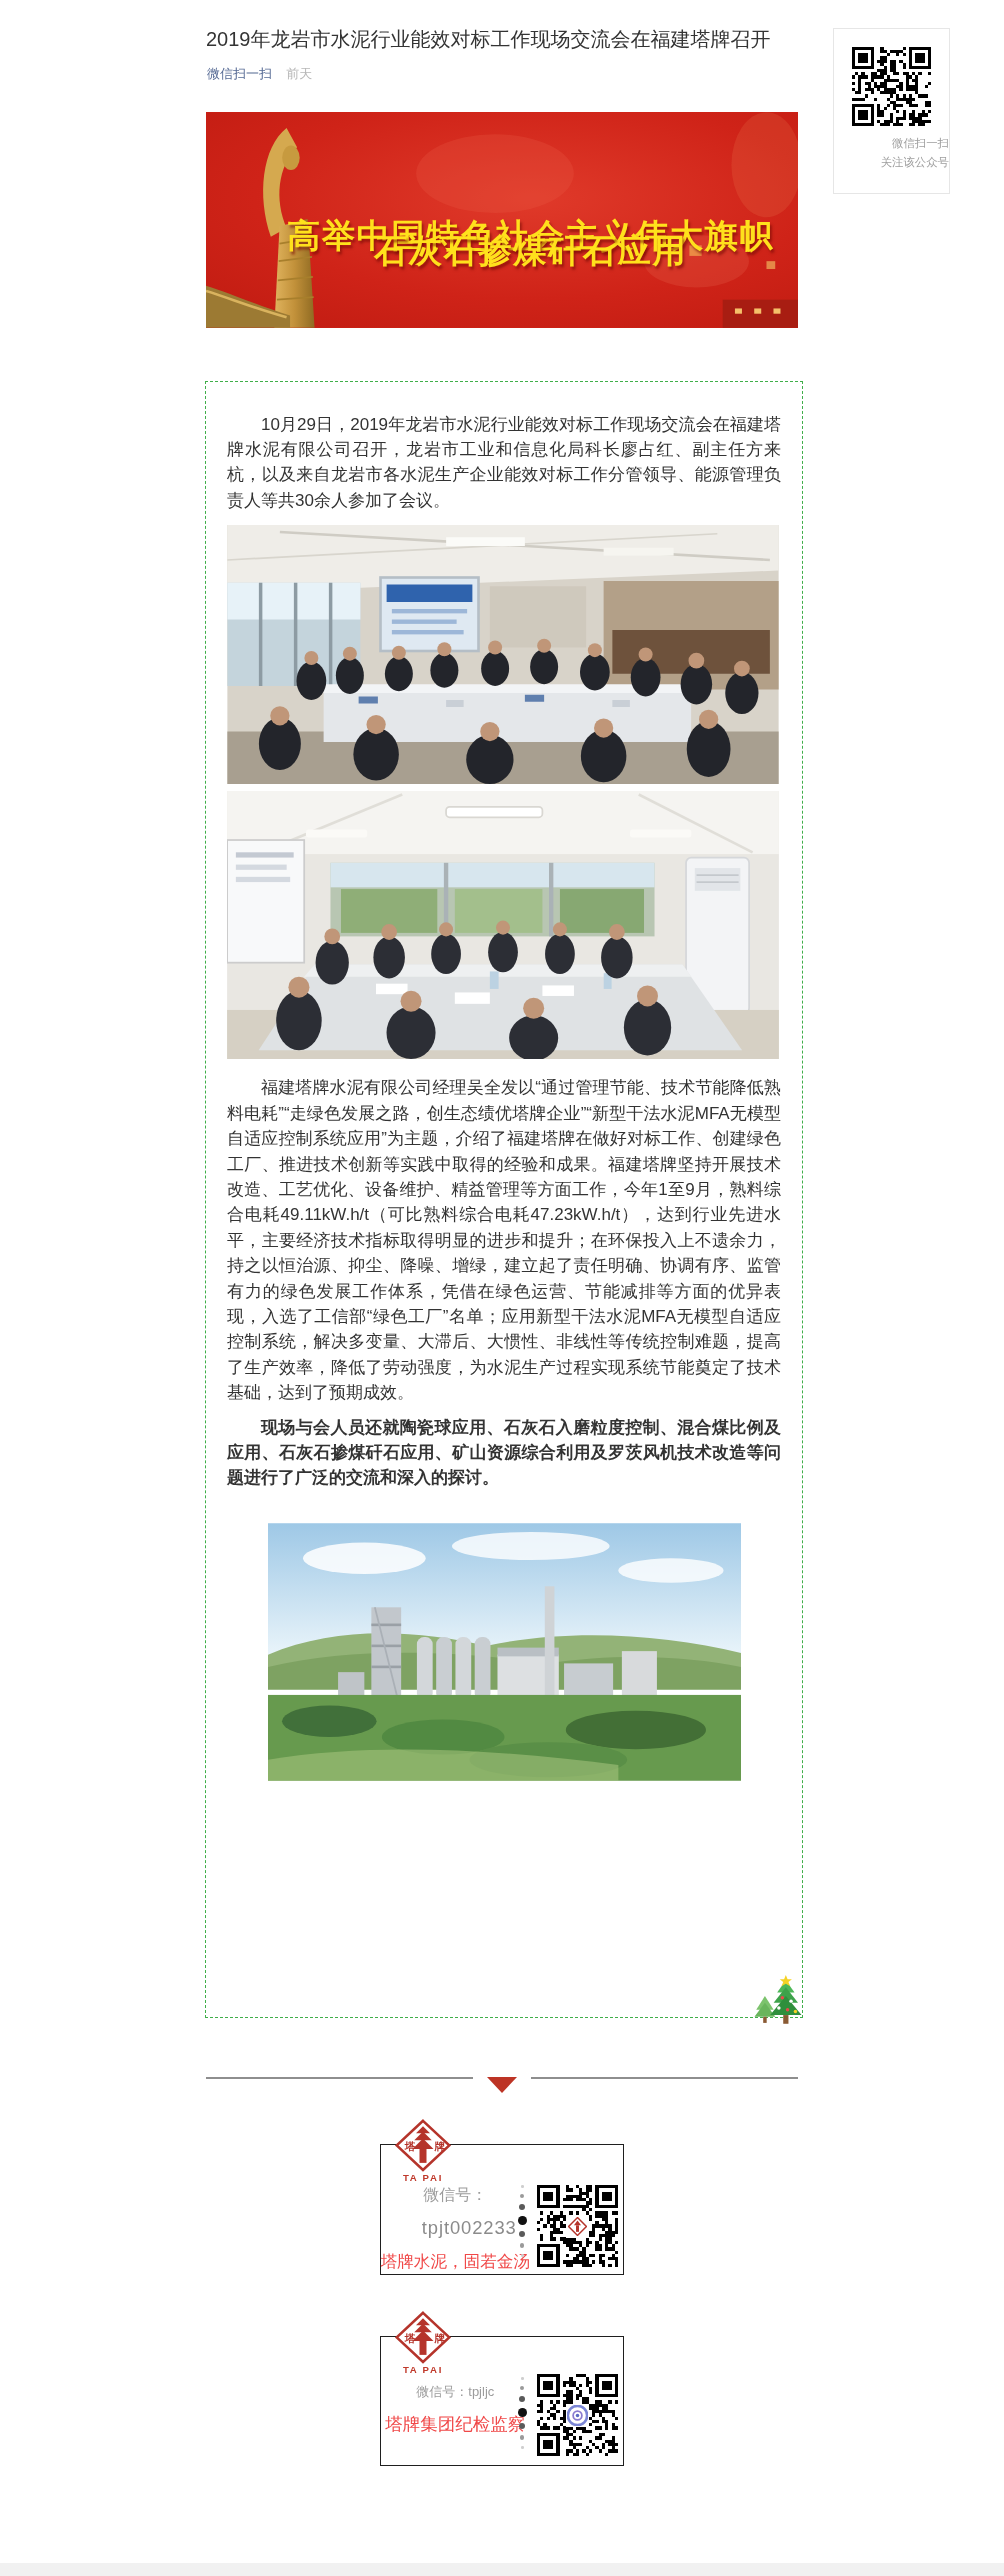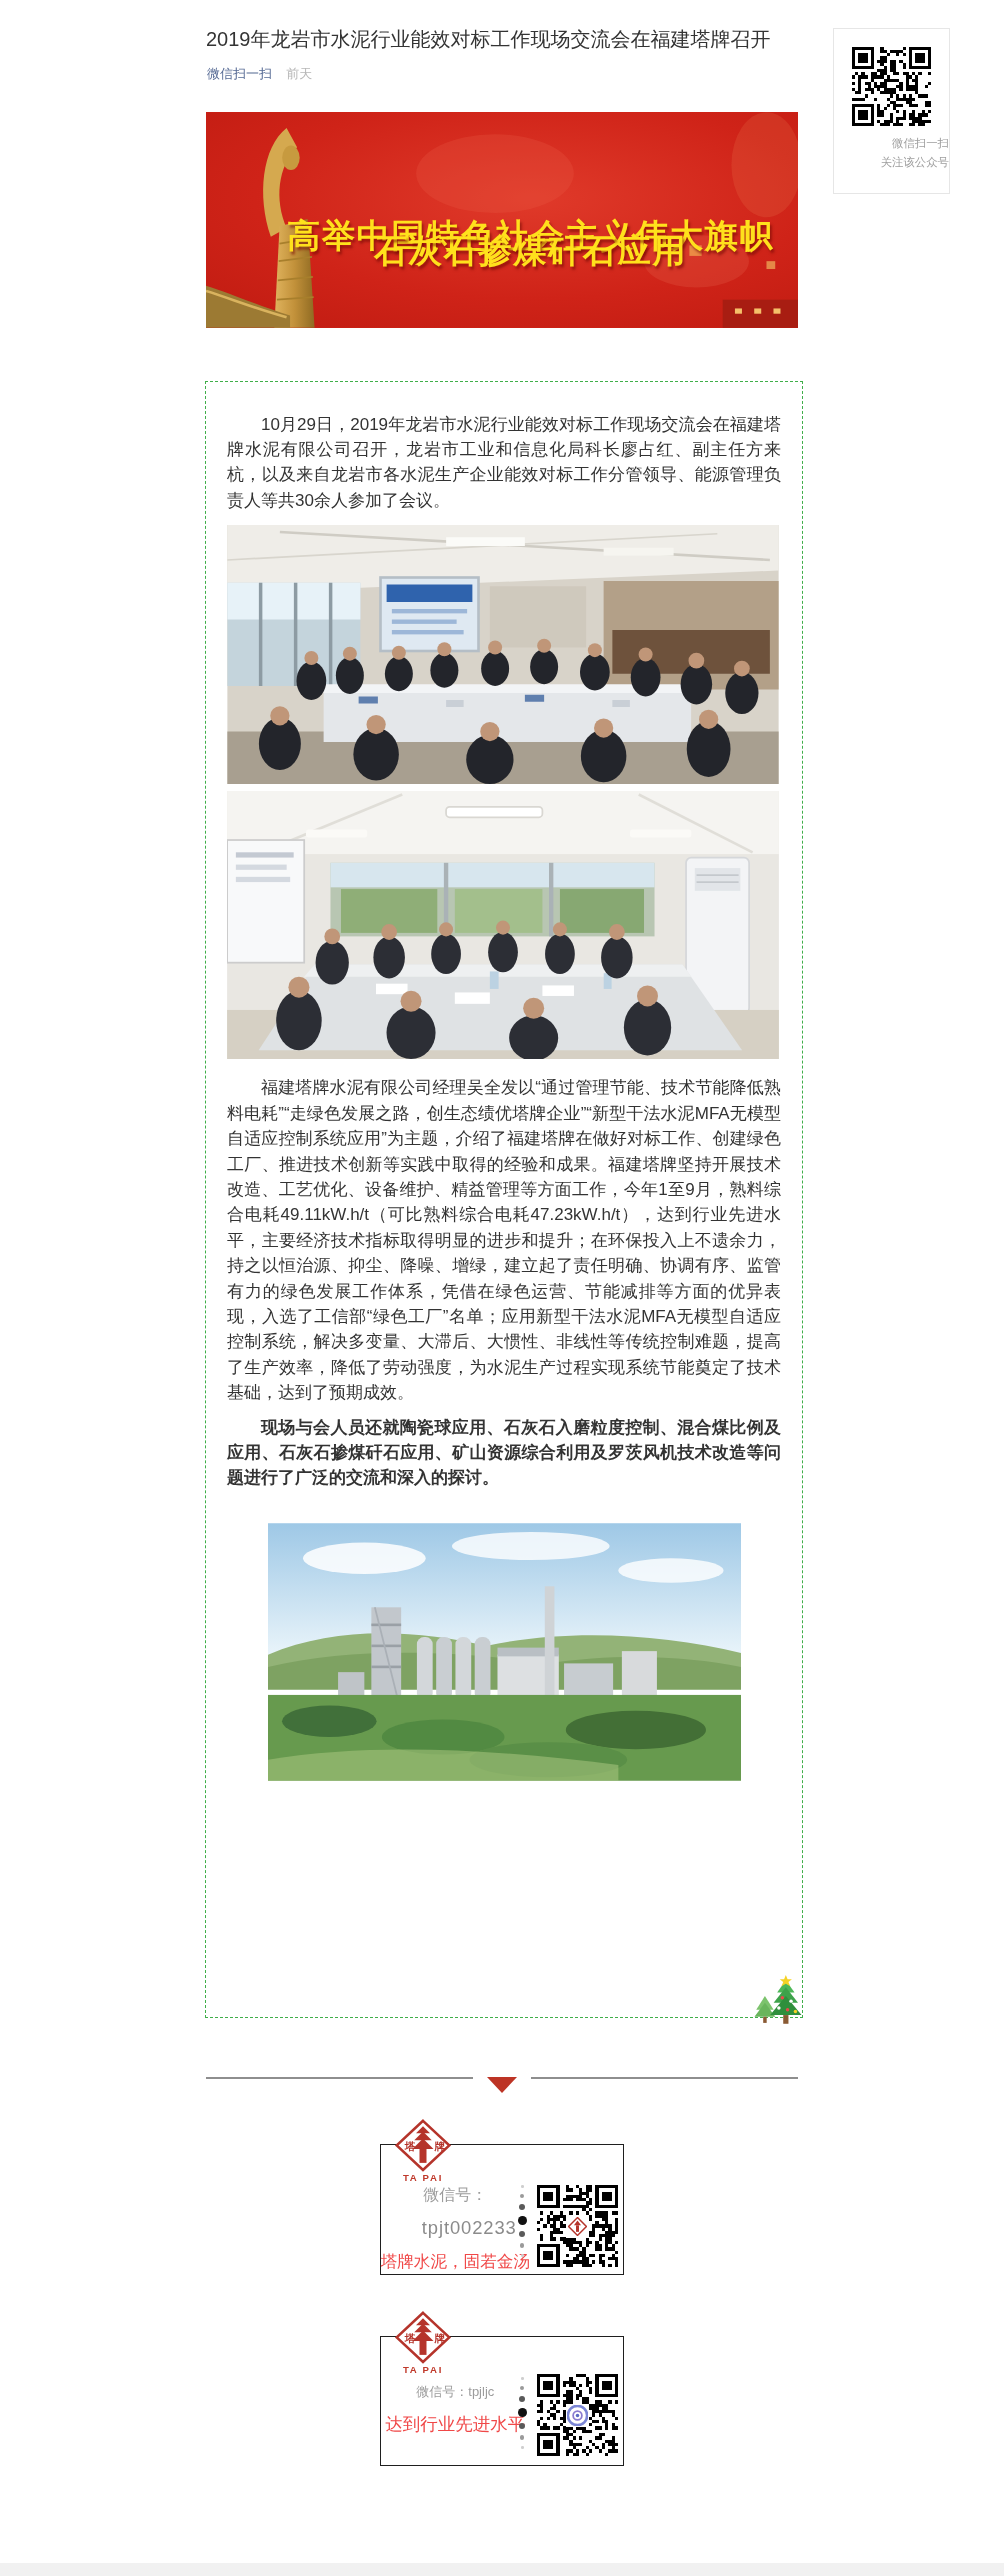--- a/index.html
+++ b/index.html
@@ -797,21 +797,21 @@
       <polygon points="32,8 40,16 24,16" fill="#b5342b"></polygon>
       <polygon points="32,14 42,24 22,24" fill="#b5342b"></polygon>
       <polygon points="32,22 44,34 20,34" fill="#b5342b"></polygon>
       <rect x="28" y="34" width="8" height="16" fill="#b5342b"></rect>
       <text x="11" y="35" font-size="12" fill="#b5342b" font-weight="bold">塔</text>
       <text x="45" y="35" font-size="12" fill="#b5342b" font-weight="bold">牌</text>
       <text x="32" y="71" text-anchor="middle" font-size="11" fill="#c0392b" font-weight="bold" letter-spacing="2">TA PAI</text>
     </svg>
     <div class="card-text">
       <div class="wechat-line">微信号：tpjljc</div>
-      <div class="card-slogan">达到行业先进水平</div>
+      <div class="card-slogan">塔牌集团纪检监察</div>
     </div>
     <div class="dots-sep">
       <i style="width:2.6px;height:2.6px;background:#cfcfcf"></i>
       <i style="width:4.4px;height:4.4px;background:#9a9a9a"></i>
       <i style="width:6.1px;height:6.1px;background:#5a5a5a"></i>
       <i style="width:8.8px;height:8.8px;background:#111111"></i>
       <i style="width:6.1px;height:6.1px;background:#5a5a5a"></i>
       <i style="width:4.4px;height:4.4px;background:#9a9a9a"></i>
       <i style="width:2.6px;height:2.6px;background:#cfcfcf"></i>
     </div>

